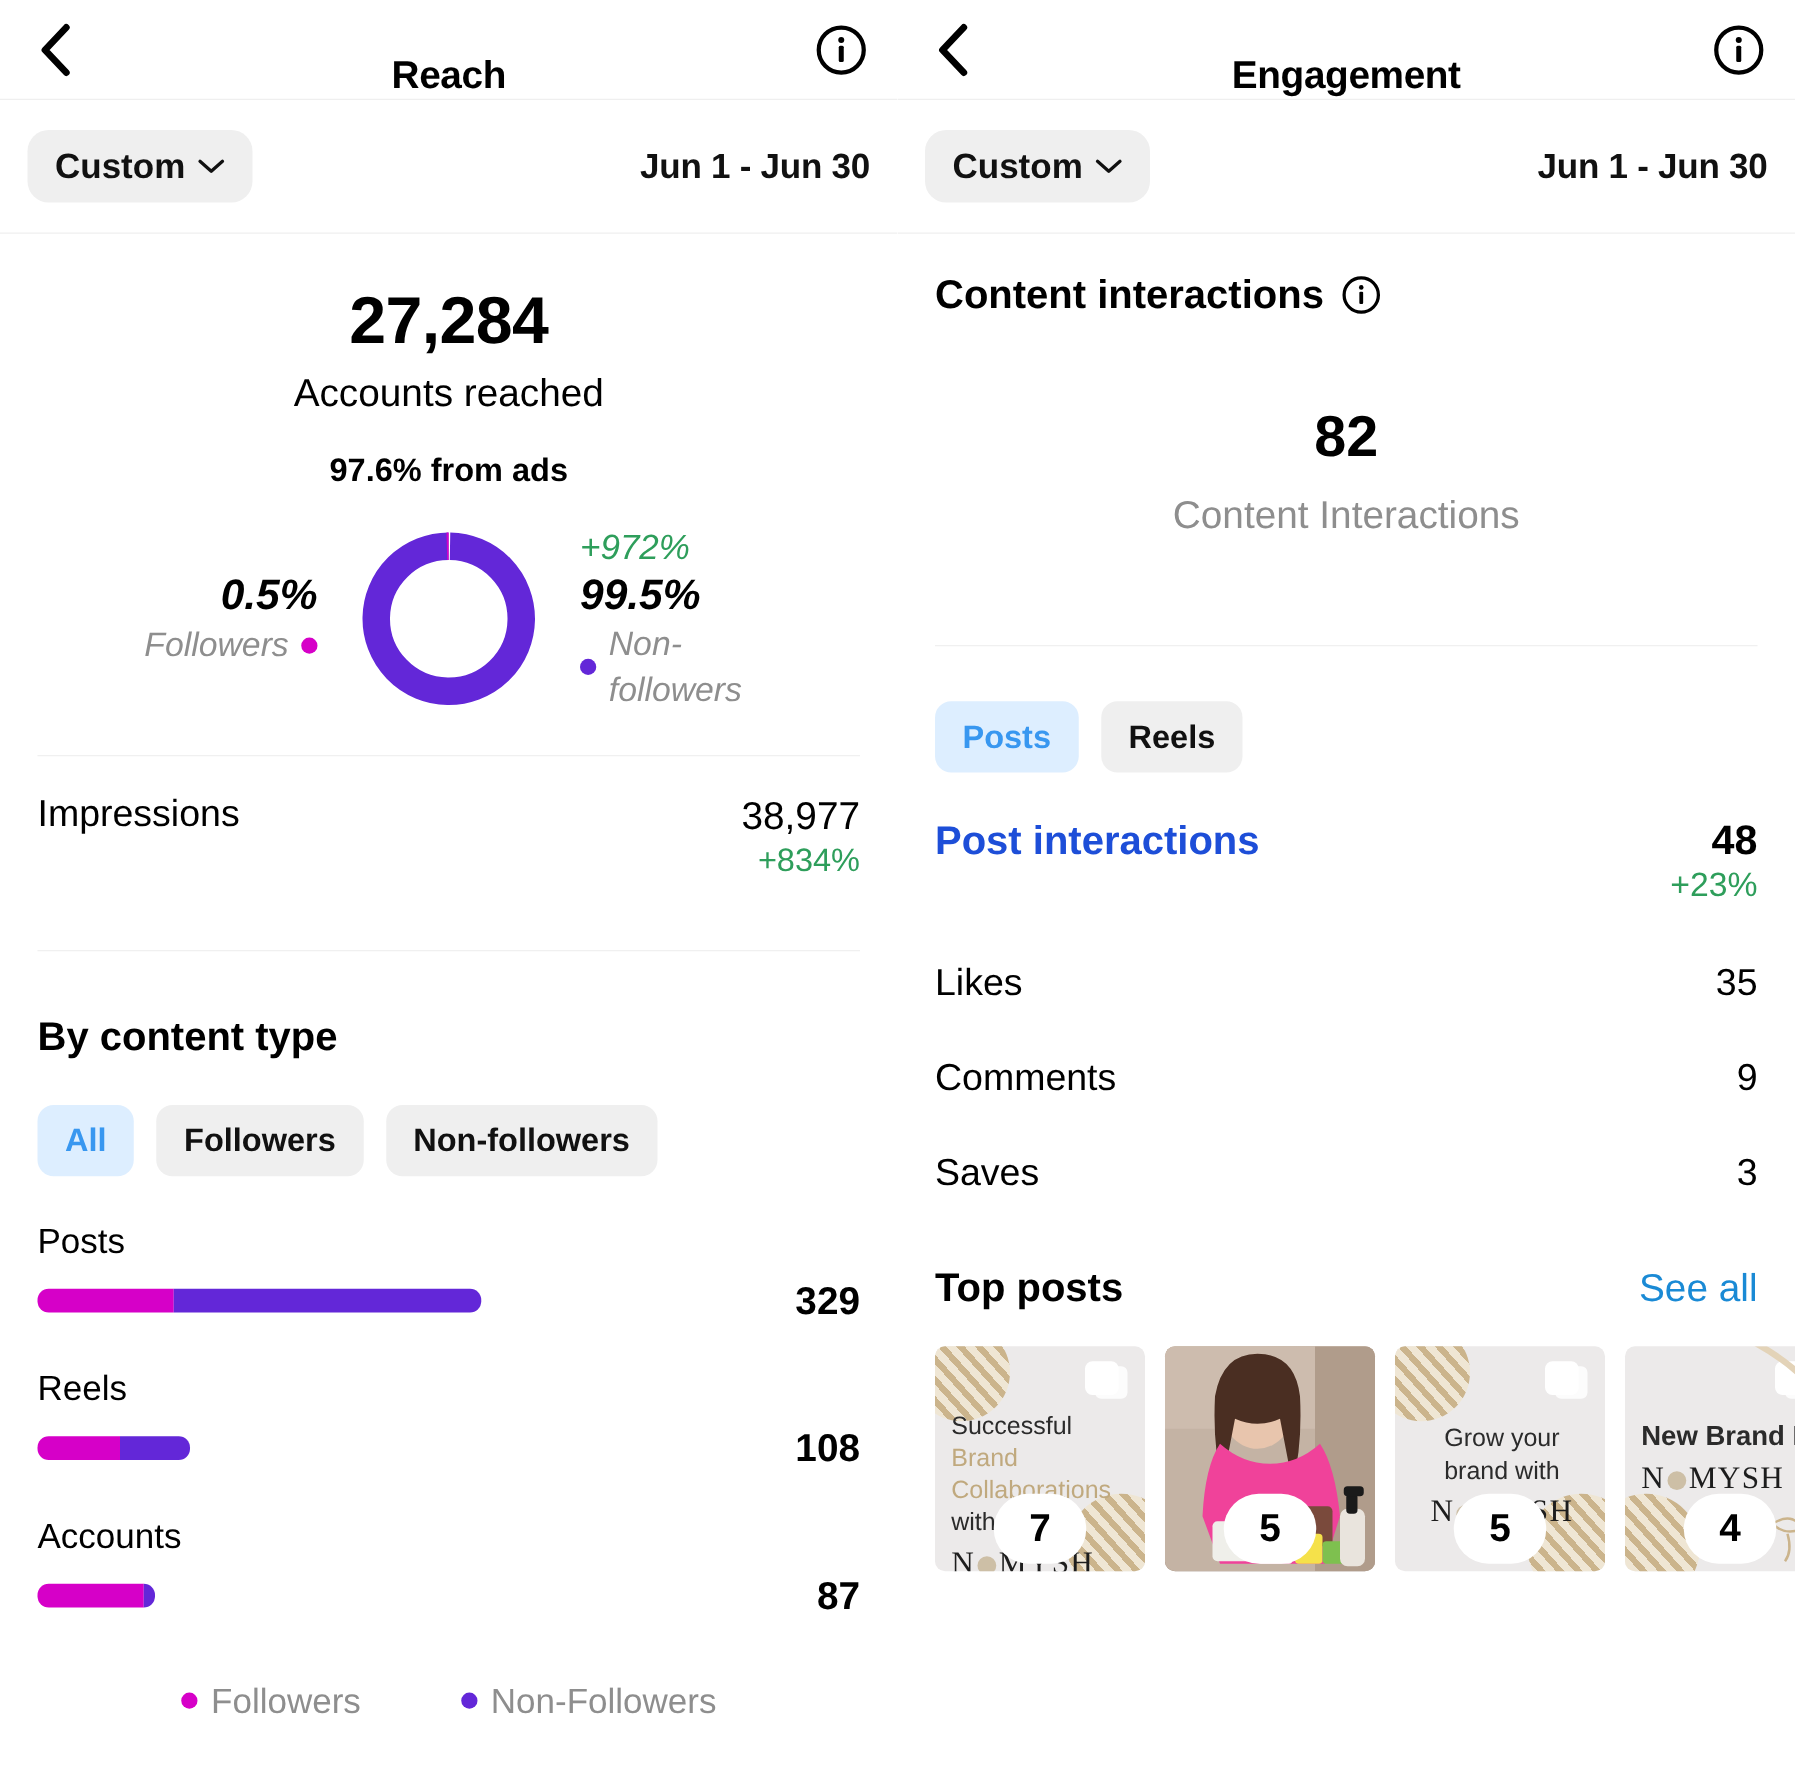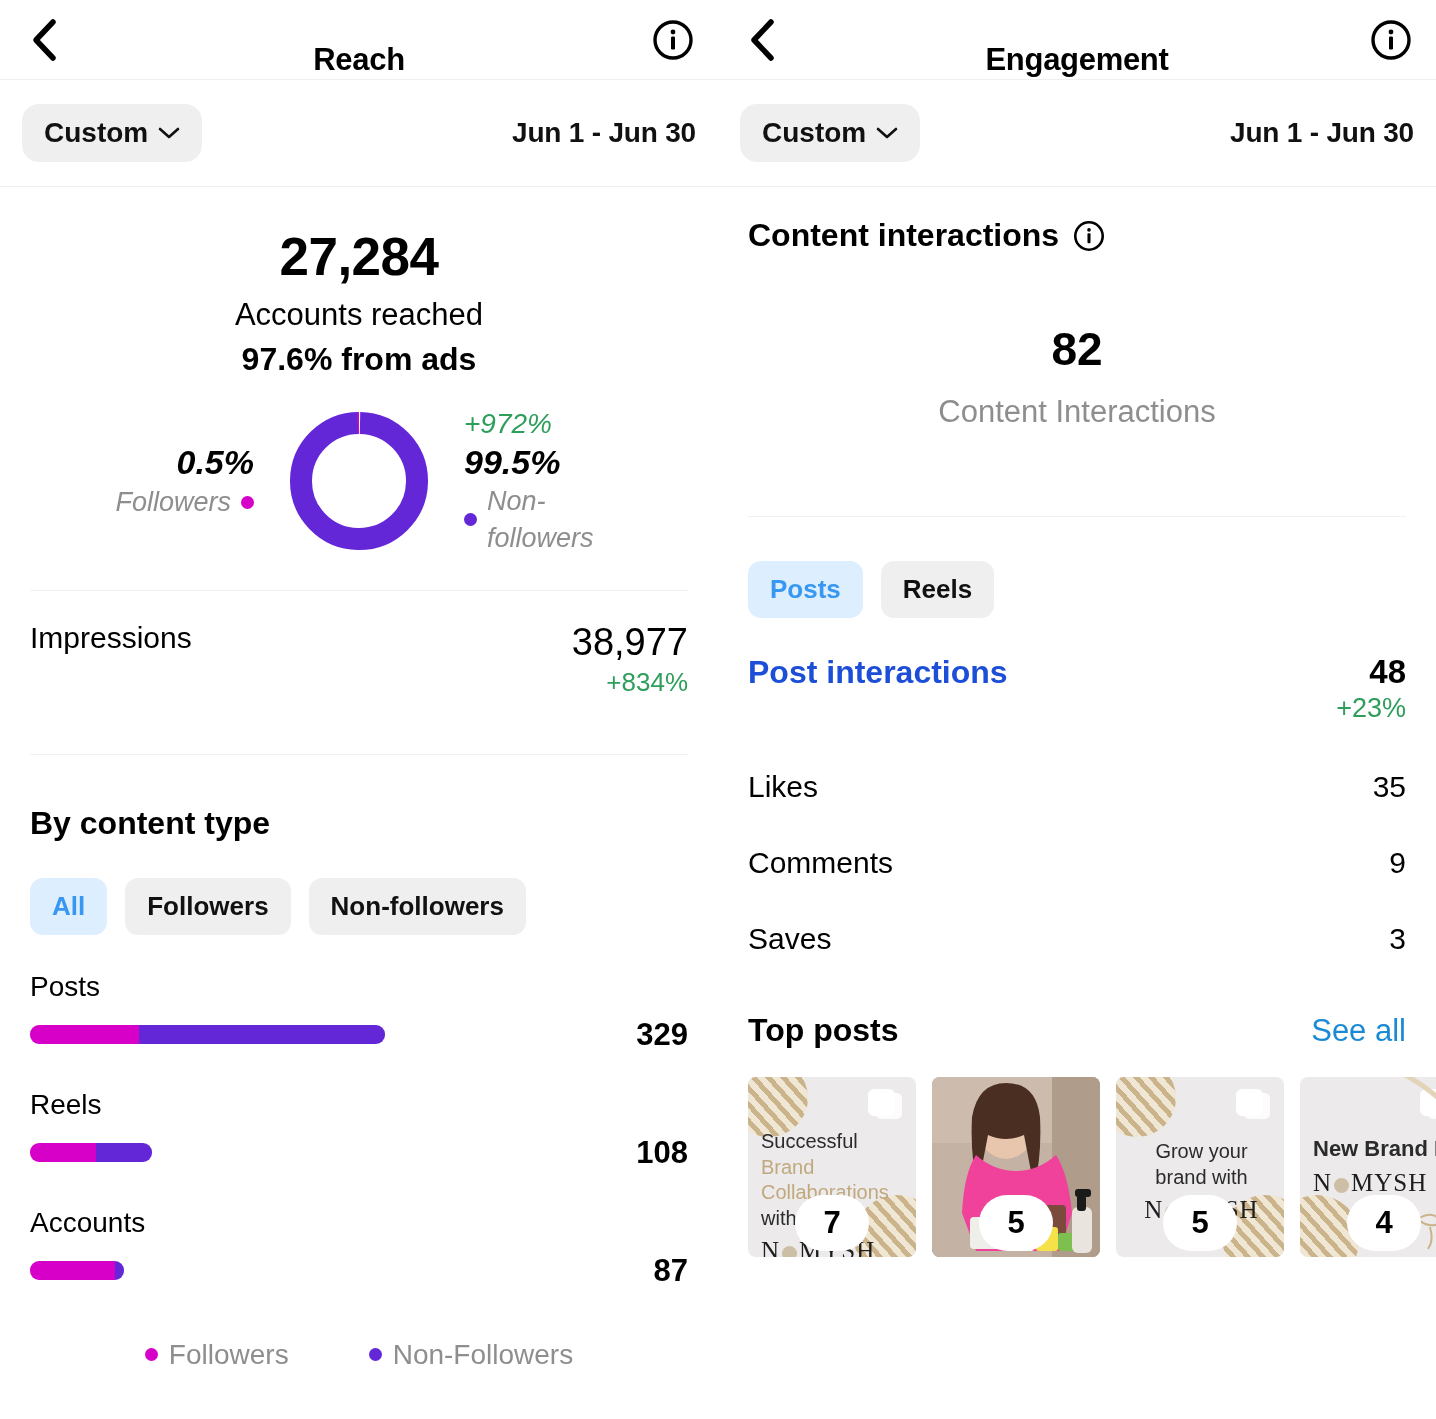--- a/index.html
+++ b/index.html
@@ -43,21 +43,21 @@
   .chev-down { display: inline-block; }
   .date-range {
     margin-left: auto; font-size: 28px; font-weight: 700; color: #111;
     letter-spacing: -0.2px;
   }
 
   
   .hero { padding-top: 42px; text-align: center; }
   .hero-value { font-size: 53px; font-weight: 700; color: #000; letter-spacing: -0.5px; line-height: 1.05; }
   .hero-label { font-size: 31px; color: #000; margin-top: 12px; font-weight: 400; }
-  .hero-sub { font-size: 32px; font-weight: 700; color: #000; margin-top: 8px; }
+  .hero-sub { font-size: 26px; font-weight: 700; color: #000; margin-top: 28px; }
 
   
   .donut-block {
     margin-top: 28px; display: flex; align-items: center; justify-content: center;
     gap: 0;
   }
   .donut-side { width: 215px; font-style: italic; }
   .donut-side.left { text-align: right; padding-right: 30px; }
   .donut-side.right { text-align: left; padding-left: 30px; }
   .pct-big { font-size: 34px; font-weight: 700; color: #000; line-height: 1.25; }
@@ -67,21 +67,21 @@
   .dot { width: 13px; height: 13px; border-radius: 50%; display: inline-block; flex: 0 0 auto; }
   .donut-wrap { width: 150px; height: 150px; flex: 0 0 auto; position: relative; }
 
   
   .hr { height: 1px; background: #f0f0f0; margin: 0 30px; }
   .metric-row {
     padding: 30px 30px 0 30px; display: flex; align-items: flex-start;
   }
   .metric-name { font-size: 30px; color: #000; }
   .metric-right { margin-left: auto; text-align: right; }
-  .metric-val { font-size: 38px; color: #000; line-height: 1.15; margin-left: 26px; }
+  .metric-val { font-size: 31px; color: #000; line-height: 1.15; margin-left: 26px; }
   .metric-delta { font-size: 26px; color: #2e9e5b; line-height: 1.35; }
 
   
   .section-title { font-size: 32px; font-weight: 700; color: #000; padding: 0 30px; }
   .chipbar { display: flex; gap: 18px; padding: 0 30px; }
   .chip {
     background: #efefef; border-radius: 13px; padding: 13px 22px;
     font-size: 26px; font-weight: 700; color: #111; cursor: pointer;
   }
   .chip.active { background: #ddeeff; color: #3897f0; }

